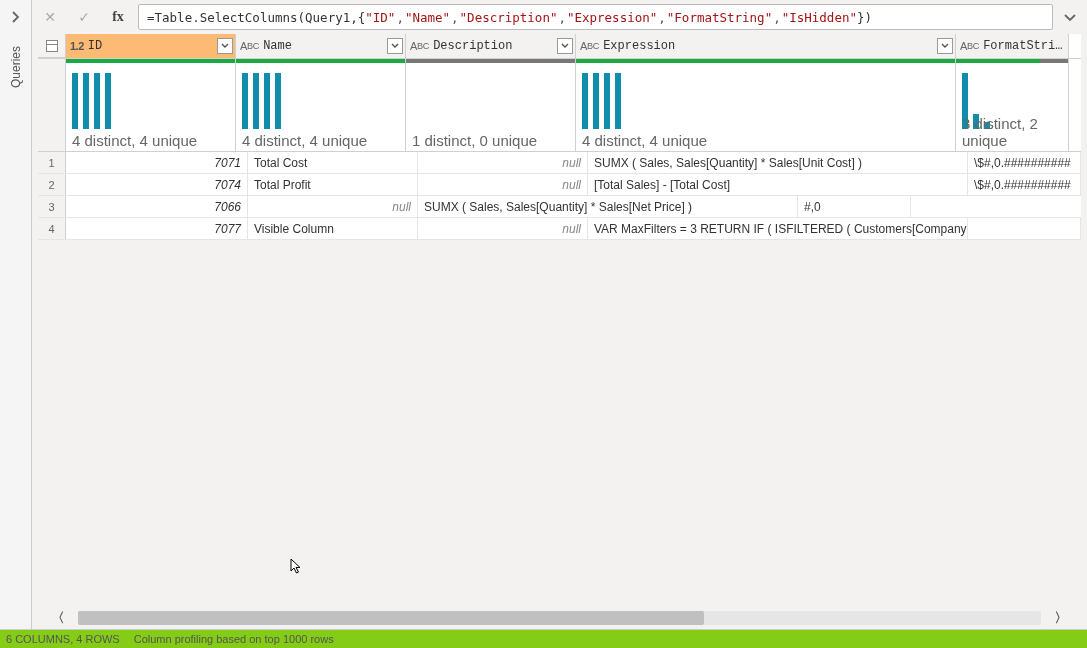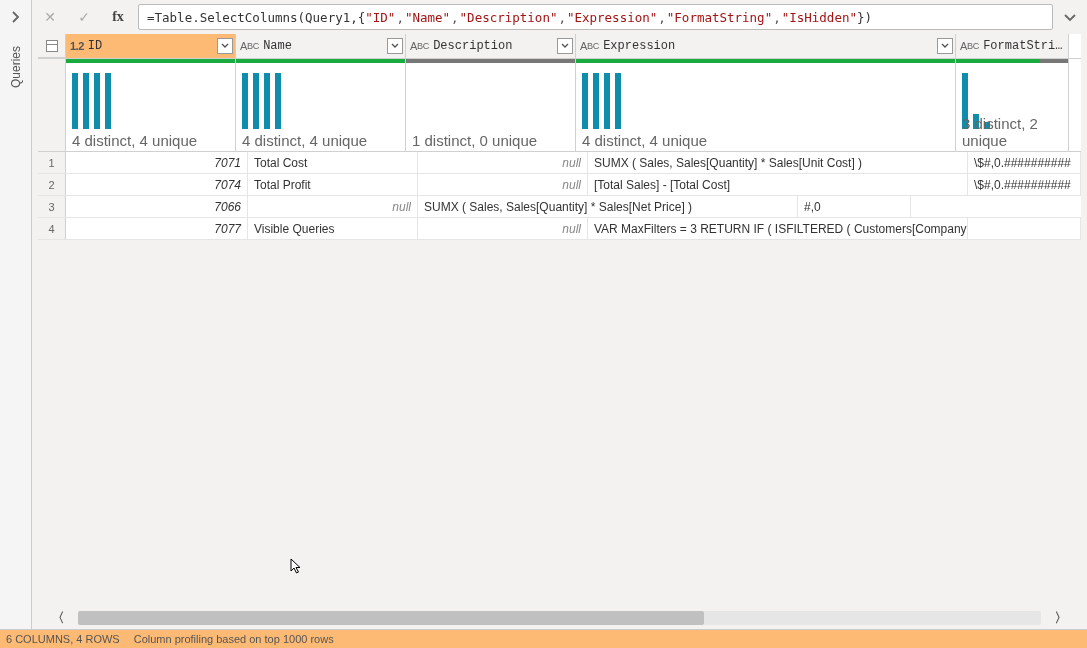--- a/index.html
+++ b/index.html
@@ -185,21 +185,21 @@
       display: flex;
       align-items: center;
     }
     .hscroll .arrow { width: 40px; text-align: center; color: #555; font-weight: bold; font-size: 13px; }
     .hscroll .track { flex: 1; height: 14px; background: #e6e6e6; position: relative; border-radius: 2px; }
     .hscroll .thumb { position: absolute; left: 0; top: 0; height: 100%; width: 65%; background: #c0c0c0; border-radius: 2px; }
 
     .statusbar {
       height: 19px;
       border-top: 1px solid #ccc;
-      background: #fdba74;
+      background: #84cc16;
       display: flex;
       align-items: center;
       font-size: 11px;
       color: #555;
       padding: 0 6px;
       gap: 14px;
     }
     .cursor {
       position: absolute; width: 12px; height: 18px;
       left: 290px; top: 558px;
@@ -378,21 +378,21 @@
         <div class="data-row">
           <div class="rownum-cell">3</div>
           <div class="cell c-id num">7066</div>
           <div class="cell c-desc null">null</div>
           <div class="cell c-expr">SUMX ( Sales, Sales[Quantity] * Sales[Net Price] )</div>
           <div class="cell c-fmt">#,0</div>
         </div>
         <div class="data-row">
           <div class="rownum-cell">4</div>
           <div class="cell c-id num">7077</div>
-          <div class="cell c-name">Visible Queries</div>
+          <div class="cell c-name">Visible Column</div>
           <div class="cell c-desc null">null</div>
           <div class="cell c-expr">VAR MaxFilters = 3 RETURN IF ( ISFILTERED ( Customers[Company Na...</div>
           <div class="cell c-fmt"></div>
         </div>
 
       </div>
 
       <div class="hscroll">
         <div class="arrow">〈</div>
         <div class="track">

